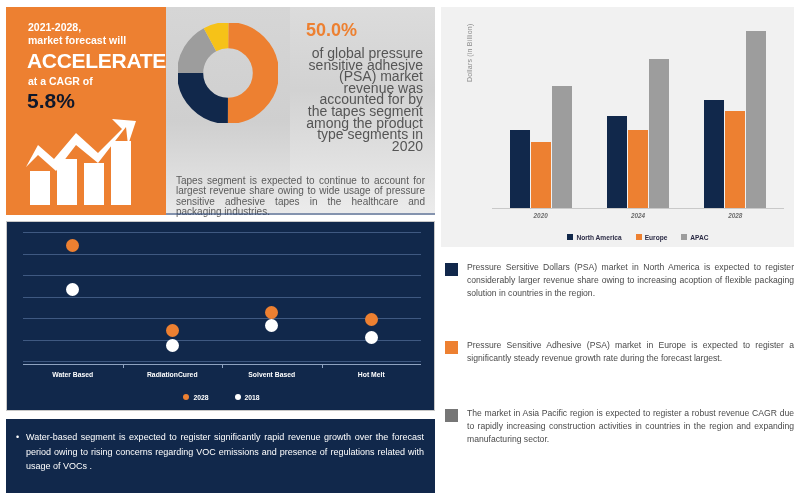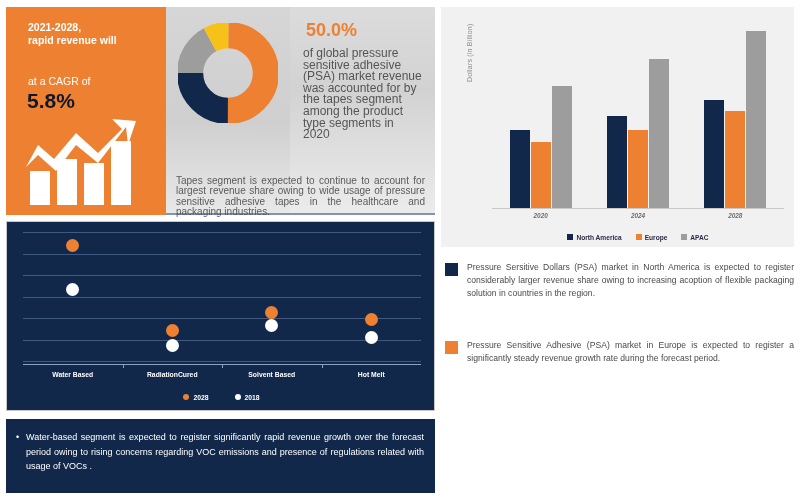--- a/index.html
+++ b/index.html
@@ -21,21 +21,21 @@
   .acc-line1{
     position:absolute;left:22px;top:14px;width:130px;
     color:#ffffff;font-size:10.5px;line-height:13px;font-weight:600;
   }
   .acc-big{
     position:absolute;left:21px;top:42px;width:140px;
     color:#ffffff;font-size:21px;font-weight:bold;letter-spacing:-0.3px;
   }
   .acc-line3{
     position:absolute;left:22px;top:68px;
-    color:#ffffff;font-size:10.5px;font-weight:400;
+    color:#ffffff;font-size:10.5px;font-weight:700;
   }
   .acc-cagr{
     position:absolute;left:21px;top:82px;
     color:#0f172a;font-size:21px;font-weight:bold;
   }
   .growth-icon{position:absolute;left:18px;top:108px;width:130px;height:92px;}
 
   
   .panel-donut{
     position:absolute;left:166px;top:7px;width:124px;height:208px;
@@ -47,21 +47,21 @@
   .panel-callout{
     position:absolute;left:290px;top:7px;width:145px;height:208px;
     background:linear-gradient(180deg,#dcdcdc 0%, #d2d2d2 40%, #ececec 100%);
   }
   .callout-pct{
     position:absolute;left:16px;top:13px;
     color:#ED8031;font-size:18px;font-weight:bold;
   }
   .callout-text{
     position:absolute;left:13px;top:41px;width:120px;
-    color:#555555;font-size:12px;line-height:11.6px;
+    color:#555555;font-size:14px;line-height:11.6px;text-align:right;
   }
 
   
   .tapes-caption{
     position:absolute;left:166px;top:172px;width:269px;height:43px;
     box-sizing:border-box;padding:4px 10px 0 10px;
     color:#5b5b5b;font-size:10px;line-height:10.4px;text-align:justify;
     background:transparent;
   }
   .tapes-rule{
@@ -161,22 +161,23 @@
   }
 </style>
 </head>
 <body>
 
 <div class="canvas">
 
   <div class="panel-accelerate">
     <div class="acc-line1">
       <span>2021-2028,</span><br>
-      <span>rapid revenue will</span>
-    </div>
+      <span>market forecast will</span>
+    </div>
+    <div class="acc-big">ACCELERATE</div>
     <div class="acc-line3">at a CAGR of</div>
     <div class="acc-cagr">5.8%</div>
 
     <svg class="growth-icon" viewBox="0 0 130 92">
 
       <rect x="6" y="56" width="20" height="34" fill="#ffffff"></rect>
       <rect x="33" y="44" width="20" height="46" fill="#ffffff"></rect>
       <rect x="60" y="48" width="20" height="42" fill="#ffffff"></rect>
       <rect x="87" y="26" width="20" height="64" fill="#ffffff"></rect>
 
@@ -292,17 +293,21 @@
     <div class="note-text">Water-based segment is expected to register significantly rapid revenue growth over the forecast period owing to rising concerns regarding VOC emissions and presence of regulations related with usage of VOCs .</div>
   </div>
 
   <div class="panel-bullets" id="bullets">
       <div class="blt" style="top: 8px;">
         <div class="blt-sq" style="background: rgb(17, 40, 75);"></div>
         <div class="blt-tx">Pressure Sersitive Dollars (PSA) market in North America is expected to register considerably larger revenue share owing to increasing acoption of flexible packaging solution in countries in the region.</div>
       </div>
       <div class="blt" style="top: 86px;">
         <div class="blt-sq" style="background: rgb(237, 128, 49);"></div>
-        <div class="blt-tx">Pressure Sensitive Adhesive (PSA) market in Europe is expected to register a significantly steady revenue growth rate during the forecast period.</div>
+        <div class="blt-tx">Pressure Sensitive Adhesive (PSA) market in Europe is expected to register a significantly steady revenue growth rate during the forecast largest.</div>
+      </div>
+      <div class="blt" style="top: 154px;">
+        <div class="blt-sq" style="background: rgb(118, 118, 118);"></div>
+        <div class="blt-tx">The market in Asia Pacific region is expected to register a robust revenue CAGR due to rapidly increasing construction activities in countries in the region and expanding manufacturing sector.</div>
       </div>
     </div>
 
 </div>
 
 </body></html>

